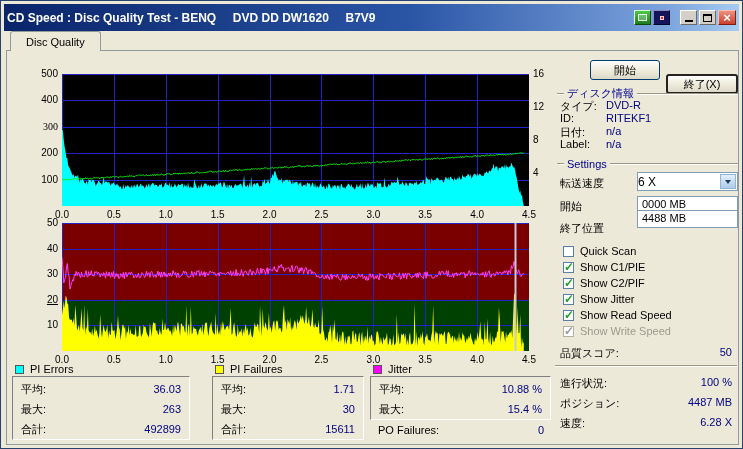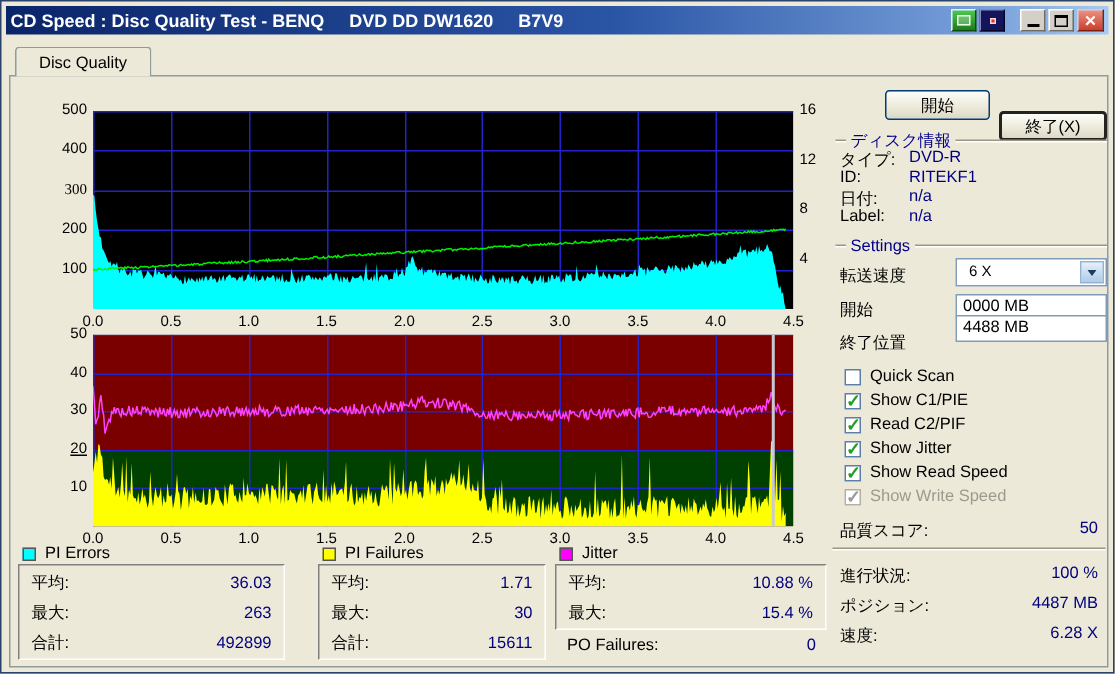--- a/index.html
+++ b/index.html
@@ -4,21 +4,21 @@
 <style>
   html,body{margin:0;padding:0;background:#555;}
   *{box-sizing:border-box;}
   .window{
     position:relative;width:743px;height:449px;background:#ece9d8;
     border:1px solid #28436e;font-family:"Liberation Sans",sans-serif;
     overflow:hidden;
   }
   
   .titlebar{
-    position:absolute;left:3px;top:3px;right:3px;height:19px;
+    position:absolute;left:3px;top:3px;right:3px;height:27px;
     background:linear-gradient(90deg,#0a246a 0%,#2a55a5 55%,#7ba3dd 90%,#a6caf0 100%);
     display:flex;align-items:center;padding:0 3px;
   }
   .title{color:#fff;font-weight:bold;font-size:12px;white-space:pre;flex:0 1 auto;overflow:hidden;}
   .tb-spacer{flex:1;}
   .tb-btn{
     width:17px;height:15px;margin-left:2px;display:flex;align-items:center;justify-content:center;
     background:#d4d0c8;border:1px solid;border-color:#fff #6f6b63 #6f6b63 #fff;cursor:pointer;flex:none;
   }
   .tb-btn.ico-green{background:linear-gradient(#4cc94c,#1e7a1e);border-color:#d6ffd6 #0c4d0c #0c4d0c #d6ffd6;}
@@ -60,21 +60,21 @@
   .gt-text{color:#00008b;font-size:11px;white-space:nowrap;}
   .gt-line{height:2px;border-top:1px solid #9a9782;border-bottom:1px solid #fff;}
   .gt-pre{width:7px;}
   .gt-post{flex:1;}
   .lab{position:absolute;font-size:11px;color:#000;}
   .kv{position:absolute;display:flex;font-size:11px;}
   .kv .k{width:46px;color:#000;flex:none;}
   .kv .v{color:#000080;}
   .kv.sb{justify-content:space-between;}
   .combo{position:absolute;background:#fff;border:1px solid #7f9db9;display:flex;align-items:center;cursor:pointer;}
-  .combo-val{flex:1;padding-left:8px;font-size:10px;color:#000;}
+  .combo-val{flex:1;padding-left:0;font-size:12px;color:#000;}
   .combo-btn{width:16px;align-self:stretch;margin:1px;background:linear-gradient(#e6f0fa,#aecbe8);border:1px solid #93b3d3;display:flex;align-items:center;justify-content:center;}
   .arr{width:0;height:0;border-left:3px solid transparent;border-right:3px solid transparent;border-top:4px solid #1d3d5f;}
   .textbox{position:absolute;background:#fff;border:1px solid #7f9db9;font-size:11px;padding:1px 0 0 4px;color:#000;}
   .cb-row{position:absolute;display:flex;align-items:center;gap:6px;font-size:11px;color:#000;cursor:pointer;}
   .cb-box{width:11px;height:11px;background:#fff;border:1px solid #5b7fa6;position:relative;flex:none;}
   .cb-row.checked .cb-box::after{content:"\2713";position:absolute;left:0;top:-3px;font-size:12px;font-weight:bold;color:#21a121;}
   .cb-row.disabled .cb-label{color:#9c9a8e;}
   .cb-row.disabled .cb-box{border-color:#b2b0a4;}
   .cb-row.disabled .cb-box::after{color:#9a9a9a;}
   .groove{position:absolute;height:2px;border-top:1px solid #9a9782;border-bottom:1px solid #fff;}
@@ -257,21 +257,21 @@
     <label class="cb-row" style="left:556px;top:194px">
       <span class="cb-box"></span>
       <span class="cb-label">Quick Scan</span>
     </label>
     <label class="cb-row checked" style="left:556px;top:210px">
       <span class="cb-box"></span>
       <span class="cb-label">Show C1/PIE</span>
     </label>
     <label class="cb-row checked" style="left:556px;top:226px">
       <span class="cb-box"></span>
-      <span class="cb-label">Read C2/PIF</span>
+      <span class="cb-label">Show C2/PIF</span>
     </label>
     <label class="cb-row checked" style="left:556px;top:242px">
       <span class="cb-box"></span>
       <span class="cb-label">Show Jitter</span>
     </label>
     <label class="cb-row checked" style="left:556px;top:258px">
       <span class="cb-box"></span>
       <span class="cb-label">Show Read Speed</span>
     </label>
     <label class="cb-row checked disabled" style="left:556px;top:274px">

